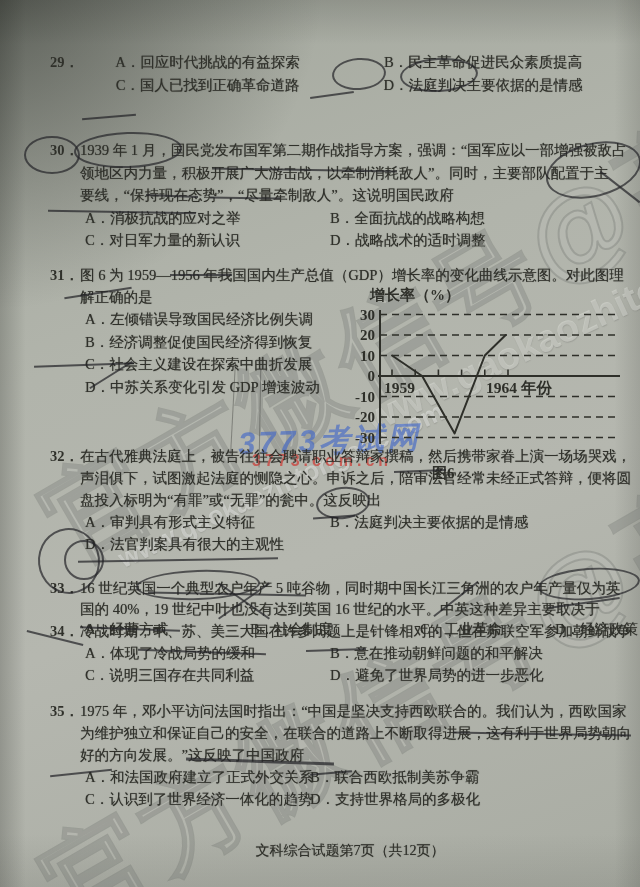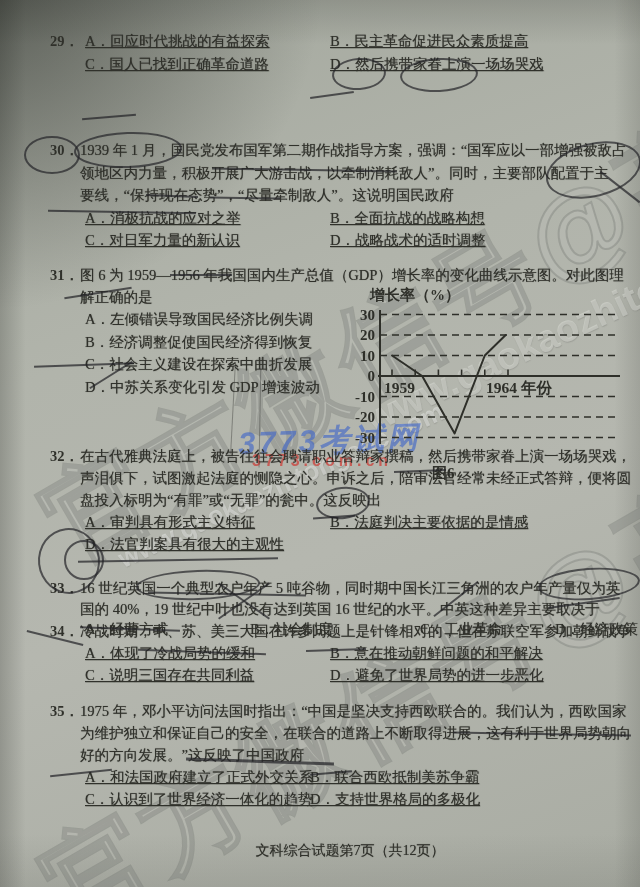--- a/index.html
+++ b/index.html
@@ -11,21 +11,21 @@
       linear-gradient(90deg, rgba(48,50,45,.25), rgba(48,50,45,0) 4%),
       linear-gradient(180deg, rgba(48,50,45,.20), rgba(48,50,45,0) 5%),
       linear-gradient(270deg, rgba(66,68,62,.18), rgba(66,68,62,0) 4%),
       linear-gradient(0deg, rgba(66,68,62,.12), rgba(66,68,62,0) 6%),
       linear-gradient(160deg,#a4a89e 0%,#b1b4ab 35%,#b5b7af 60%,#a9aca3 100%);}
   .q{position:absolute;left:30px;width:606px;font-size:14.5px;}
   .qnum{position:absolute;left:20px;top:0;font-weight:bold;}
   .qlines{margin-left:50px;}
   .line{white-space:nowrap;}
   .line,.opt{text-shadow:0.3px 0.4px 0.8px rgba(30,31,26,.6);}
-  .opts2{margin-left:55px;display:grid;grid-template-columns:245px 1fr;text-decoration:underline;}
+  .opts2{margin-left:55px;display:grid;grid-template-columns:245px 1fr;}
   .opts2.narrow{grid-template-columns:225px 1fr;}
   .opts1{margin-left:55px;display:grid;grid-template-columns:1fr;}
   .optsrow{margin-left:55px;display:grid;grid-template-columns:165px 170px 135px auto;}
   .opt{white-space:nowrap;}
   
   #chart{position:absolute;left:318px;top:20px;width:292px;}
   #chart .ct{margin-left:22px;font-weight:bold;height:20px;font-size:15px;}
   #chart .cc{margin-left:84px;font-weight:bold;font-size:15px;}
   svg text{font-family:"Liberation Serif","DejaVu Serif",serif;}
   
@@ -54,27 +54,27 @@
 
 <div id="paper">
 
   <div class="wm-outline" style="top:66px;">官方微信号@高考直通车GKZTC.WX</div>
   <div class="wm-outline" style="top:430px;">官方微信号@高考直通车GKZTC.WX</div>
   <div class="wm-url" style="left:120px;top:545px;font-size:26px;transform:rotate(-25deg);">www.gaokaozhitongche.com</div>
   <div class="wm-url" style="left:368px;top:400px;font-size:38px;transform:rotate(-25deg);color:rgba(228,230,225,.45);">www.gaokaozhitongche.com</div>
   <div id="wm-blue">3773考试网</div>
   <div id="wm-red">3773.com.cn</div>
 
-  <div class="q" style="top:30px;line-height:23px;">
+  <div class="q" style="top:51px;line-height:23px;text-align:center;">
     <span class="qnum">29．</span>
     <div class="opts2">
       <div class="opt">A．回应时代挑战的有益探索</div>
       <div class="opt">B．民主革命促进民众素质提高</div>
       <div class="opt">C．国人已找到正确革命道路</div>
-      <div class="opt">D．然后携带家眷上演一场场哭戏</div>
+      <div class="opt">D．法庭判决主要依据的是情感</div>
     </div>
   </div>
 
   <div class="q" style="top:139px;line-height:22.5px;">
     <span class="qnum">30．</span>
     <div class="qlines">
       <div class="line">1939 年 1 月，国民党发布国军第二期作战指导方案，强调：“国军应以一部增强被敌占</div>
       <div class="line">领地区内力量，积极开展广大游击战，以牵制消耗敌人”。同时，主要部队配置于主</div>
       <div class="line">要线，“保持现在态势”，“尽量牵制敌人”。这说明国民政府</div>
     </div>

